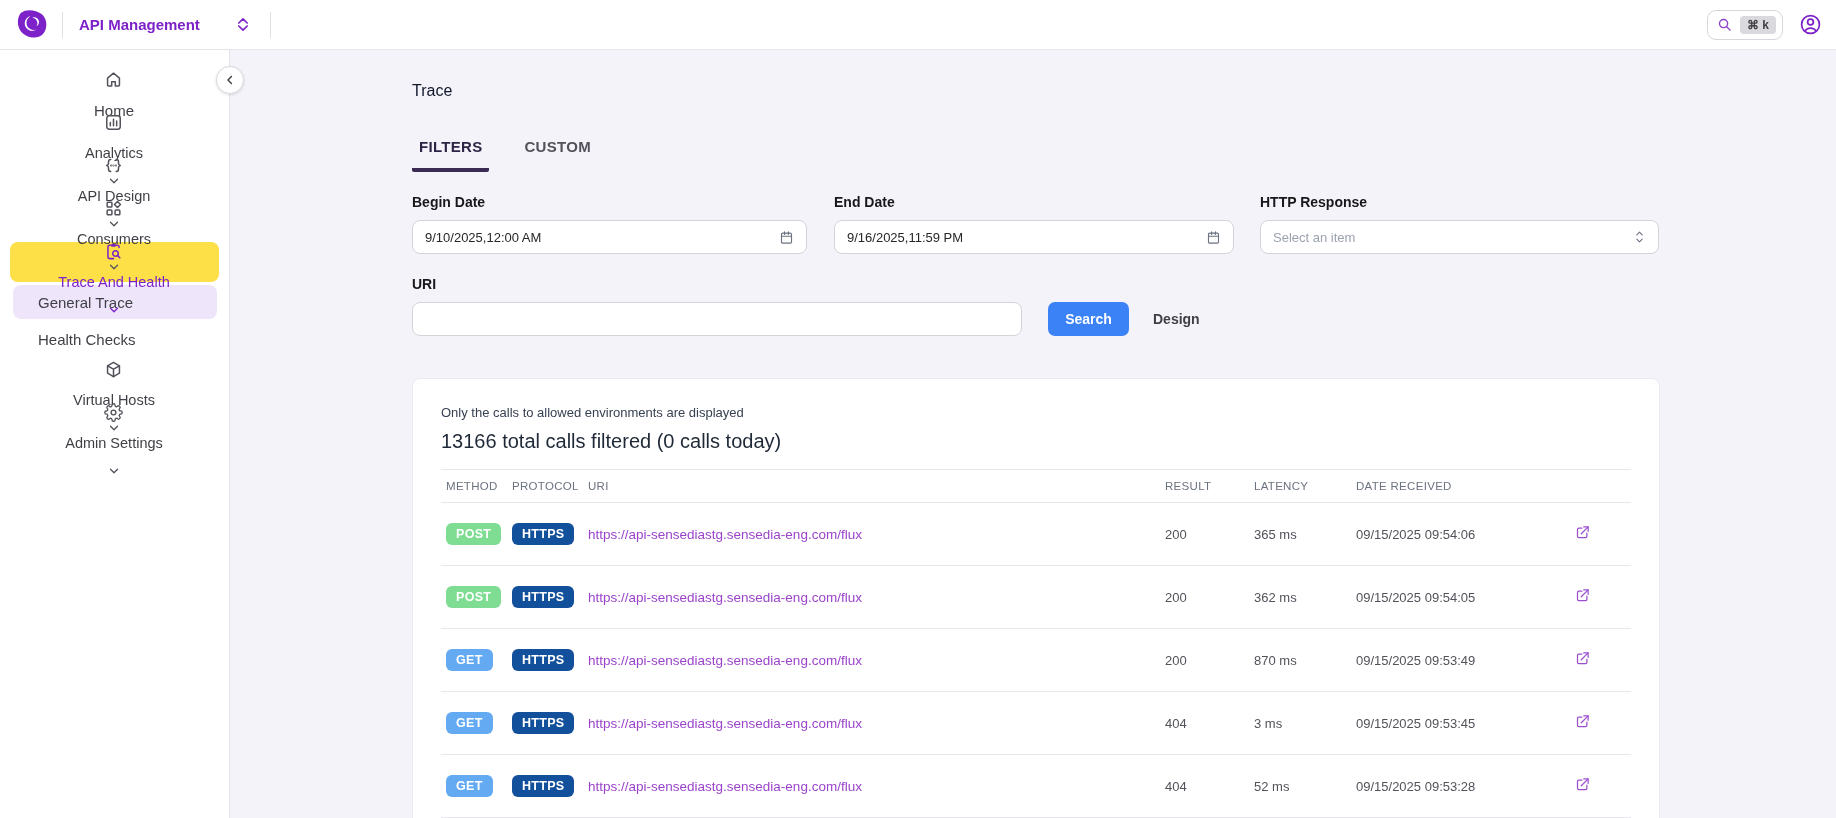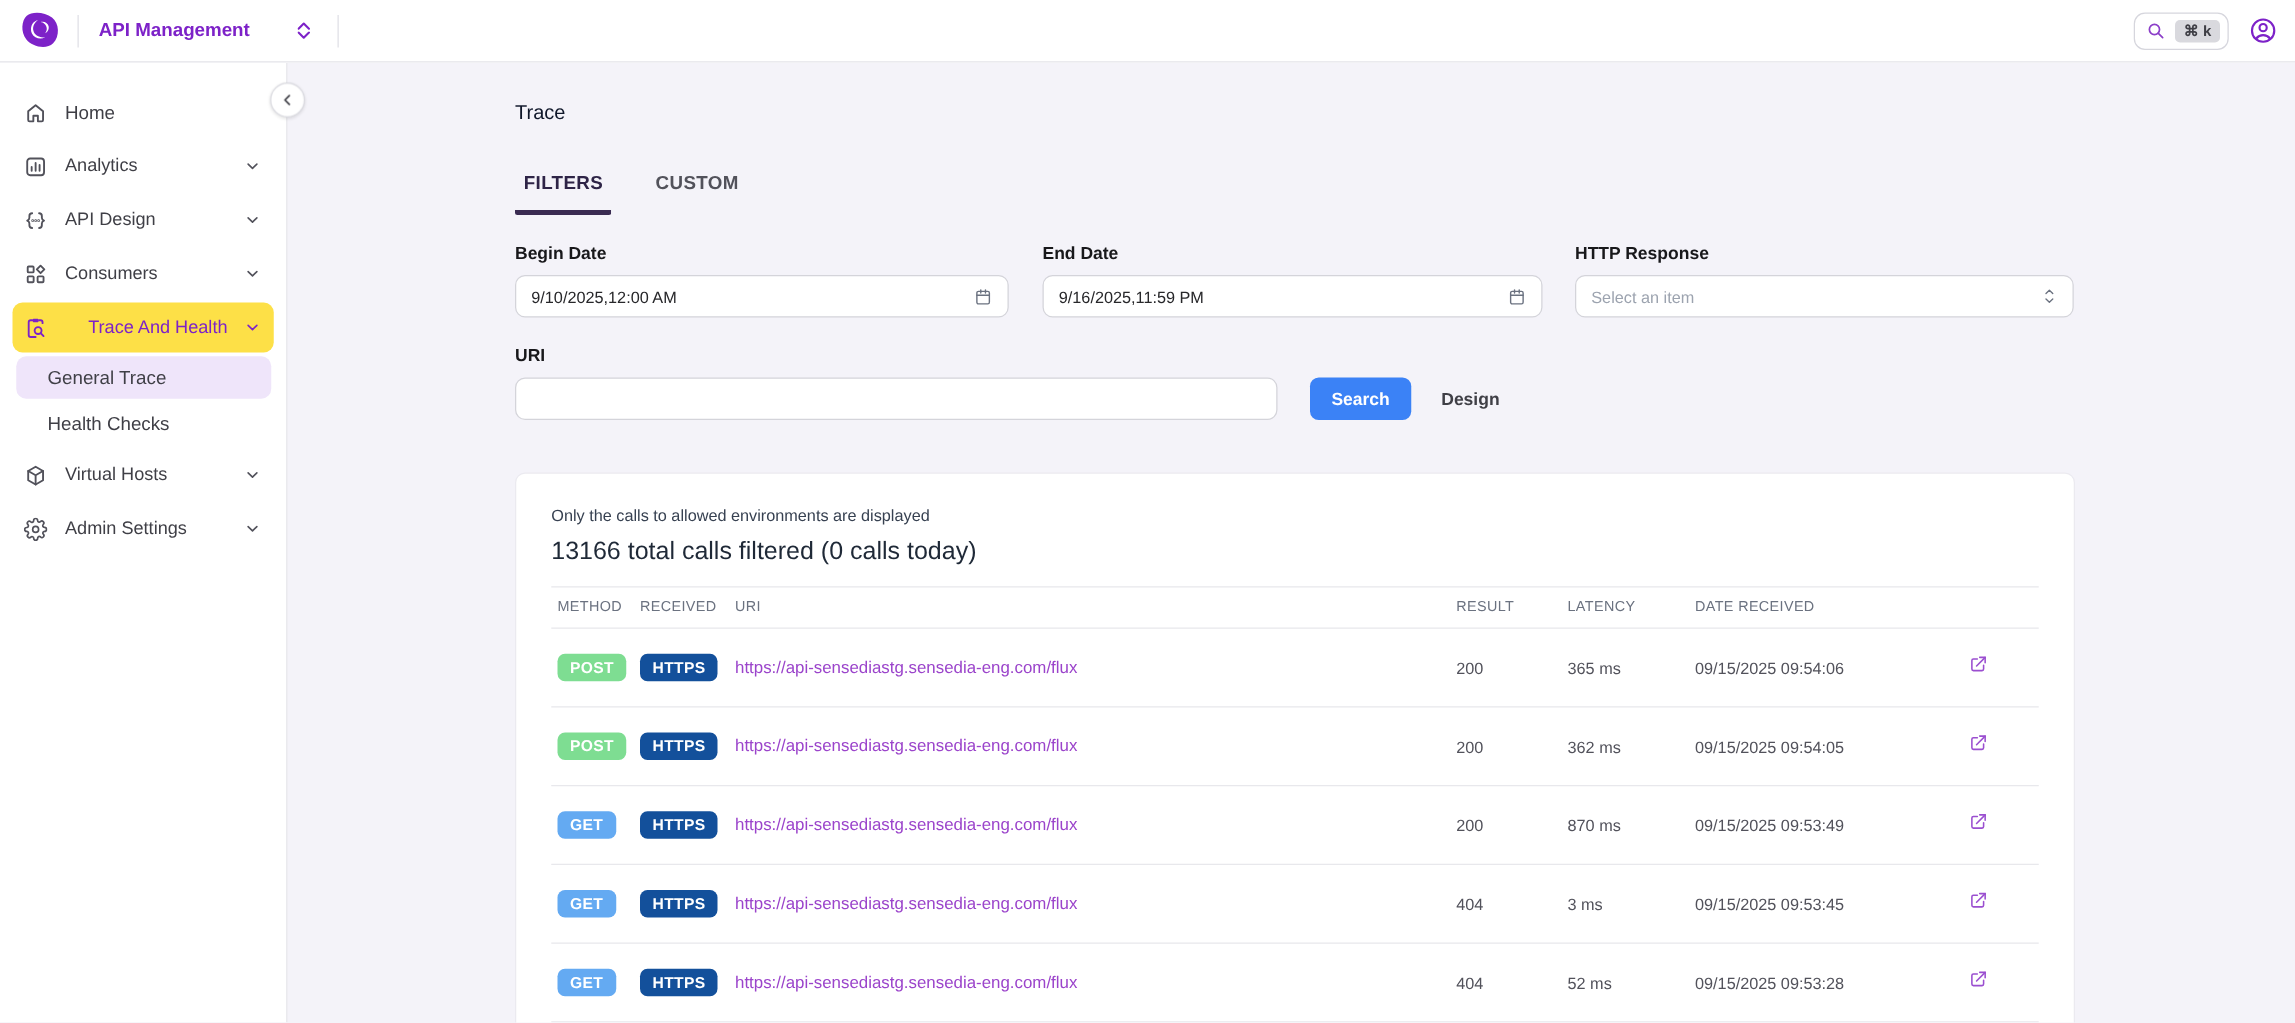--- a/index.html
+++ b/index.html
@@ -22,21 +22,21 @@
   .account { color:#7d22c8; display:flex; cursor:pointer; }
 
   
   .shell { display:flex; padding-top:50px; height:818px; }
   .sidebar { width:230px; background:#fff; border-right:1px solid #e4e4e9; padding-top:20px; position:relative; flex-shrink:0; }
   .collapse-btn { position:fixed; left:216px; top:66px; width:28px; height:28px; border-radius:50%;
                   background:#fff; border:1px solid #d9d9df; box-shadow:0 1px 3px rgba(0,0,0,.12);
                   display:flex; align-items:center; justify-content:center; color:#3f3f46; cursor:pointer; z-index:30; }
 
   .nav-item { height:40px; margin:0 10px 3px 10px; display:flex; align-items:center; gap:13px;
-              padding:0 10px 0 9px; border-radius:8px; cursor:pointer; color:#3f3f46; }
+              padding:0 10px 0 9px; border-radius:8px; cursor:pointer; color:#3f3f46;flex-direction:column; }
   .nav-item .nav-icon { width:20px; display:flex; color:#52525b; }
   .nav-item .nav-label { font-size:14.5px; font-weight:400; color:#3f3f46; flex:1; }
   .nav-item.plain .nav-label { font-weight:400; font-size:15px; }
   .nav-item .chev { color:#52525b; display:flex; }
   .nav-item.active { background:#fde047;text-align:right; }
   .nav-item.active .nav-label, .nav-item.active .nav-icon, .nav-item.active .chev { color:#7d22c8; }
   .nav-sub { height:34px; margin:0 12px 3px 13px; display:flex; align-items:center;
              padding-left:25px; border-radius:8px; cursor:pointer; }
   .nav-sub .nav-label { font-size:15px; color:#3f3f46; font-weight:400; }
   .nav-sub.active { background:#efe5fa; }
@@ -313,21 +313,21 @@
       <button class="btn-search">Search</button>
       <button class="btn-clear">Design</button>
     </div>
 
     <div class="card">
       <div class="notice">Only the calls to allowed environments are displayed</div>
       <div class="summary">13166 total calls filtered (0 calls today)</div>
 
       <div class="tgrid thead">
         <div class="th">METHOD</div>
-        <div class="th">RECEIVED</div>
+        <div class="th">PROTOCOL</div>
         <div class="th">URI</div>
         <div class="th">RESULT</div>
         <div class="th">LATENCY</div>
         <div class="th">DATE RECEIVED</div>
         <div class="th"></div>
       </div>
 
       <div id="table-body">
   <div class="tgrid trow">
     <div class="cell"><span class="badge" style="background: rgb(126, 221, 146);">POST</span></div>

